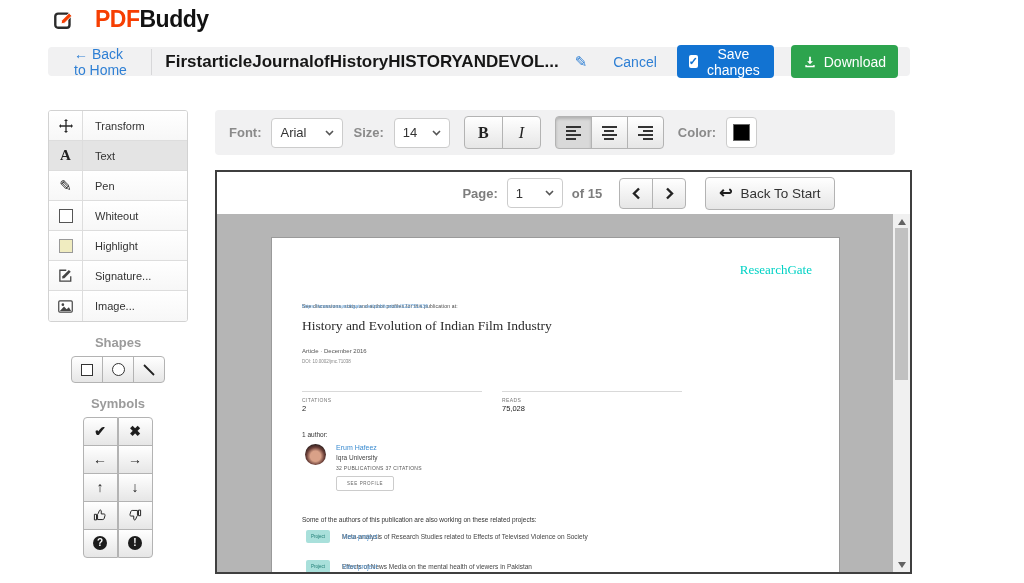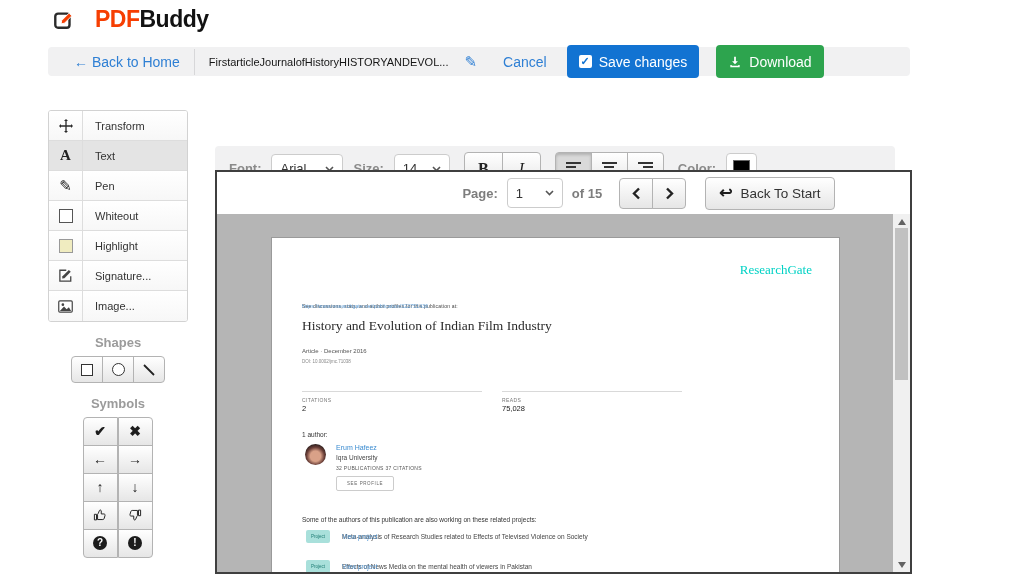--- a/index.html
+++ b/index.html
@@ -8,21 +8,21 @@
 
   
   #logo { position:absolute; left:53px; top:6px; display:flex; align-items:center; gap:20px; font-size:23px; font-weight:bold; letter-spacing:-0.5px; }
   #logo .pdf { color:#f63e02; }
   #logo .buddy { color:#121212; }
 
   
   #header-bar { position:absolute; left:48px; top:47px; width:862px; height:29px; background:#f1f1f2; border-radius:4px; display:flex; align-items:center; padding:0 12px 0 26px; gap:14px; }
   .link-blue { color:#2e7fd4; text-decoration:none; font-size:14px; cursor:pointer; }
   #header-divider { width:1px; height:26px; background:#d7d7d9; }
-  #filename { font-weight:normal; font-size:11px; color:#161616; white-space:nowrap; }
+  #filename { font-weight:bold; font-size:17px; color:#161616; white-space:nowrap; }
   #edit-pencil { color:#2e7fd4; font-size:15px; margin-left:2px; }
   .hbtn { display:inline-flex; align-items:center; gap:7px; height:33px; padding:0 12px; border:none; border-radius:4px; color:#fff; font-size:14px; cursor:pointer; }
   #save-btn { background:#1273d2; margin-left:6px; }
   #download-btn { background:#2da44e; margin-left:3px; }
   #save-check { width:13px; height:13px; background:#fff; border-radius:2px; color:#1273d2; font-size:11px; font-weight:bold; line-height:13px; text-align:center; }
 
   
   #sidebar { position:absolute; left:48px; top:110px; width:140px; }
   #tool-list { border:1px solid #d2d2d2; border-radius:3px; overflow:hidden; background:#fff; }
   .tool-row { display:flex; height:30px; border-bottom:1px solid #ddd; background:linear-gradient(#fff,#f7f7f7); cursor:pointer; }
@@ -45,21 +45,21 @@
   .shape-circle { width:13px; height:13px; border:1.6px solid #333; border-radius:50%; background:#fff; }
   #symbols-grid { display:grid; grid-template-columns:35px 35px; justify-content:center; margin-top:6px; }
   #symbols-grid .btn { width:35px; height:29px; margin:-0.5px; font-size:14px; font-weight:bold; color:#1d1d1d; }
   #symbols-grid .btn:first-child { border-radius:4px 0 0 0; }
   #symbols-grid .btn:nth-child(2) { border-radius:0 4px 0 0; }
   #symbols-grid .btn:nth-child(9) { border-radius:0 0 0 4px; }
   #symbols-grid .btn:last-child { border-radius:0 0 4px 0; }
   .circle-glyph { width:14px; height:14px; background:#1c1c1c; color:#fff; border-radius:50%; font-size:10px; font-weight:bold; line-height:14px; text-align:center; }
 
   
-  #font-toolbar { position:absolute; left:215px; top:110px; width:680px; height:45px; background:#f1f1f2; border-radius:4px; display:flex; align-items:center; padding-left:14px; gap:10px;margin-top:36px; }
+  #font-toolbar { position:absolute; left:215px; top:110px; width:680px; height:45px; background:#f1f1f2; border-radius:4px; display:flex; align-items:center; padding-left:14px; gap:10px; }
   .tb-label { color:#8a8a8a; font-weight:bold; font-size:13px; }
   .select { height:30px; background:#fff; border:1px solid #ccc; border-radius:4px; display:inline-flex; align-items:center; gap:8px; padding:0 8px; font-size:13px; color:#333; cursor:pointer; }
   #bi-group .btn { width:39px; height:33px; font-family:"Liberation Serif", serif; font-size:16px; }
   #align-group .btn { width:37px; height:33px; }
   #align-group .btn.active { background:#d9d9d9; box-shadow:inset 0 2px 3px rgba(0,0,0,0.18); }
   .align-icon { display:flex; flex-direction:column; gap:2px; width:15px; }
   .align-icon i { display:block; height:2px; background:#333; }
   .align-left i:nth-child(even) { width:65%; }
   .align-left i:nth-child(odd) { width:100%; }
   .align-center i:nth-child(even) { width:65%; margin:0 auto; }

